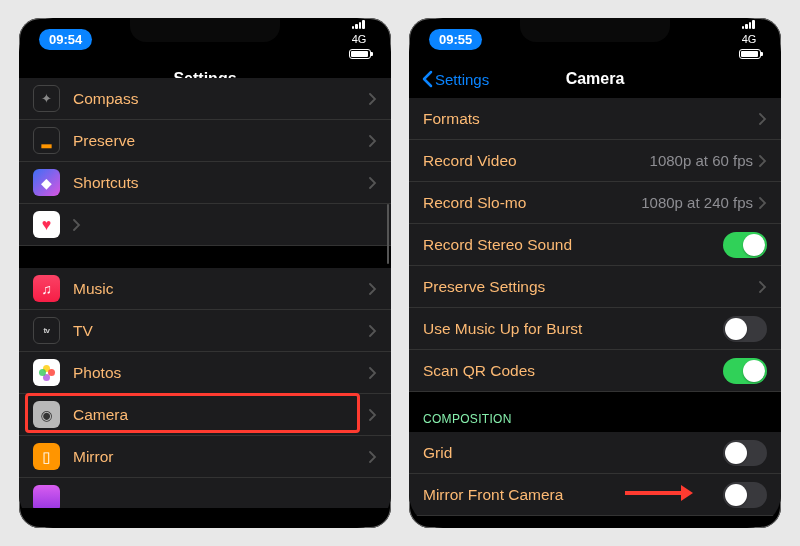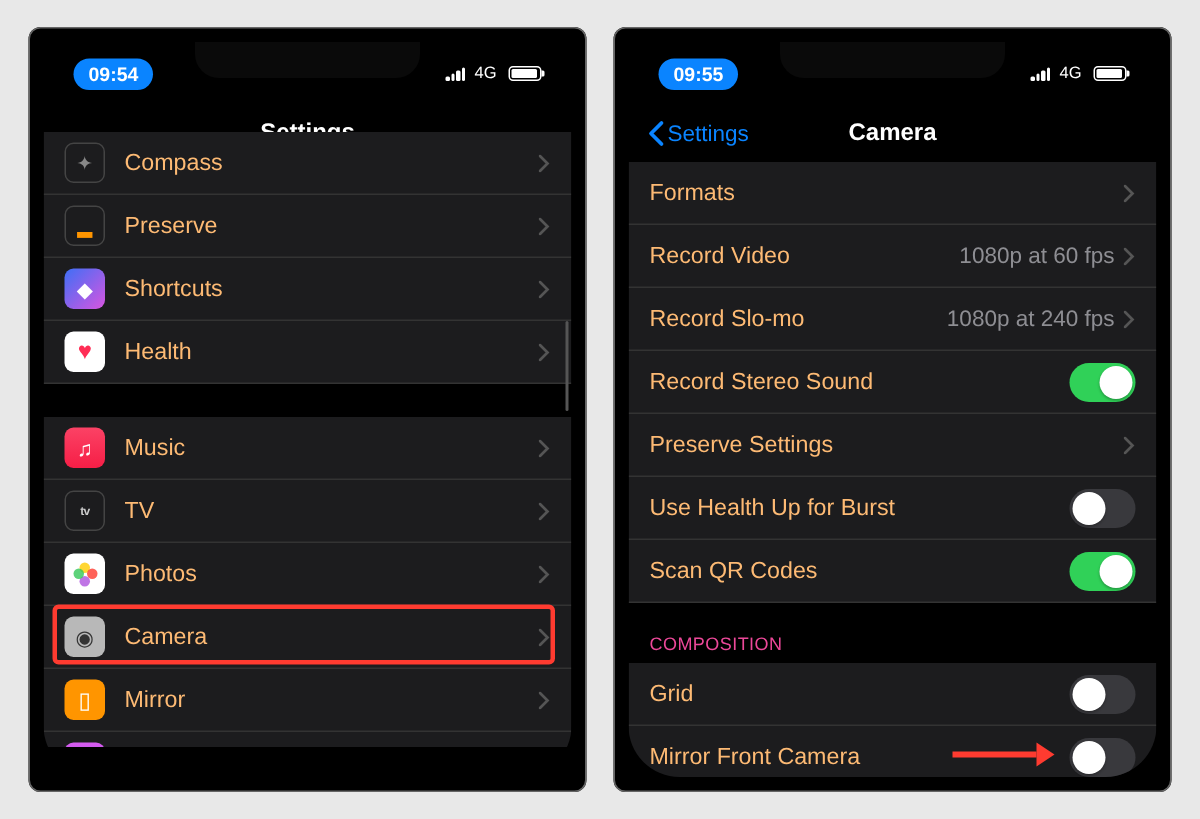--- a/index.html
+++ b/index.html
@@ -10,22 +10,22 @@
     height: 546px;
     display: flex;
     gap: 18px;
     padding: 18px;
     justify-content: center;
   }
   .phone {
     width: 372px;
     height: 510px;
     background: #000;
-    border-radius: 8px;
-    padding: 10px;
+    border-radius: 21px;
+    padding: 0;
     position: relative;
     box-shadow: 0 0 0 1px #666 inset;
   }
   .screen {
     width: 100%;
     height: 100%;
     background: #000;
     border-radius: 34px;
     overflow: hidden;
     position: relative;
@@ -56,20 +56,21 @@
     border-radius: 12px;
     padding: 3px 10px;
     color: #fff;
     font-size: 13px;
     font-weight: 600;
   }
   .status-right {
     display: flex;
     align-items: center;
     gap: 4px;
+    flex-direction: column;
   }
   .signal-bars {
     display: flex;
     align-items: flex-end;
     gap: 1px;
     height: 10px;
   }
   .signal-bars span {
     width: 2.5px;
     background: #fff;
@@ -127,21 +128,21 @@
     display: flex; align-items: center; justify-content: center;
     font-size: 12px; color: #fff; flex-shrink: 0;
   }
   .cell-label { flex: 1; color: #fdba74; font-size: 15.5px; }
   .cell-value { color: #8e8e93; font-size: 15px; margin-right: 6px; }
   .chevron { color: #555; flex-shrink: 0; }
   .chevron svg { width: 8px; height: 12px; display: block; }
   .section-gap { height: 22px; background: #000; }
   .section-header {
     font-size: 12px;
-    color: #ec4899;
+    color: #86efac;
     text-transform: uppercase;
     letter-spacing: 0.3px;
     padding: 20px 14px 6px;
     background: #000;
   }
   .toggle {
     width: 44px; height: 26px;
     border-radius: 13px;
     position: relative;
     flex-shrink: 0;
@@ -266,21 +267,20 @@
         <div class="chevron">
             <svg viewBox="0 0 8 12">
               <path d="M1 1l5 5-5 5" stroke="currentColor" stroke-width="1.8" fill="none" stroke-linecap="round"></path>
             </svg>
           </div>
       </div>
       <div class="cell" style="position:relative">
         <div class="app-icon ic-health">
             <span>♥</span>
           </div>
-        <div class="cell-label">Health</div>
         <div class="chevron">
             <svg viewBox="0 0 8 12">
               <path d="M1 1l5 5-5 5" stroke="currentColor" stroke-width="1.8" fill="none" stroke-linecap="round"></path>
             </svg>
           </div>
         <div class="scroll-indicator"></div>
       </div>
 
       <div class="section-gap"></div>
 
@@ -417,21 +417,21 @@
       </div>
       <div class="cell">
         <div class="cell-label">Preserve Settings</div>
         <div class="chevron">
             <svg viewBox="0 0 8 12">
               <path d="M1 1l5 5-5 5" stroke="currentColor" stroke-width="1.8" fill="none" stroke-linecap="round"></path>
             </svg>
           </div>
       </div>
       <div class="cell">
-        <div class="cell-label">Use Health Up for Burst</div>
+        <div class="cell-label">Use Music Up for Burst</div>
         <div class="toggle off">
             <div class="toggle-knob"></div>
           </div>
       </div>
       <div class="cell">
         <div class="cell-label">Scan QR Codes</div>
         <div class="toggle on">
             <div class="toggle-knob"></div>
           </div>
       </div>

